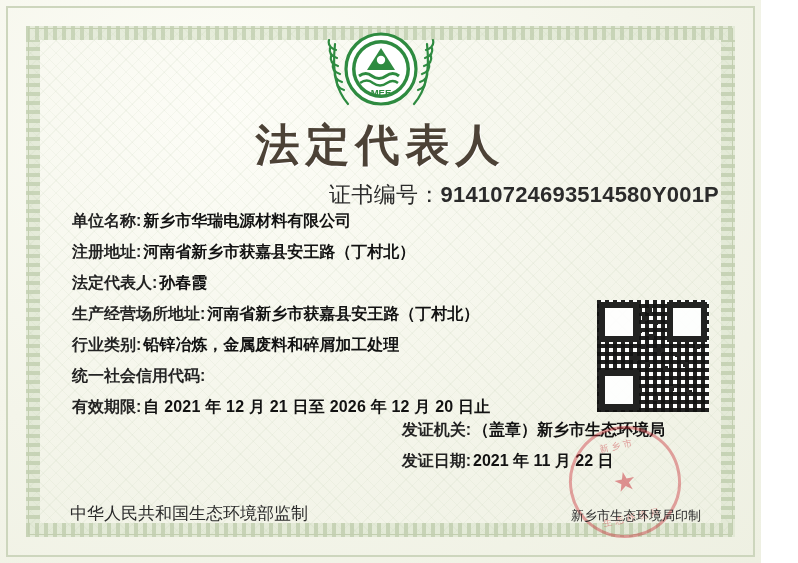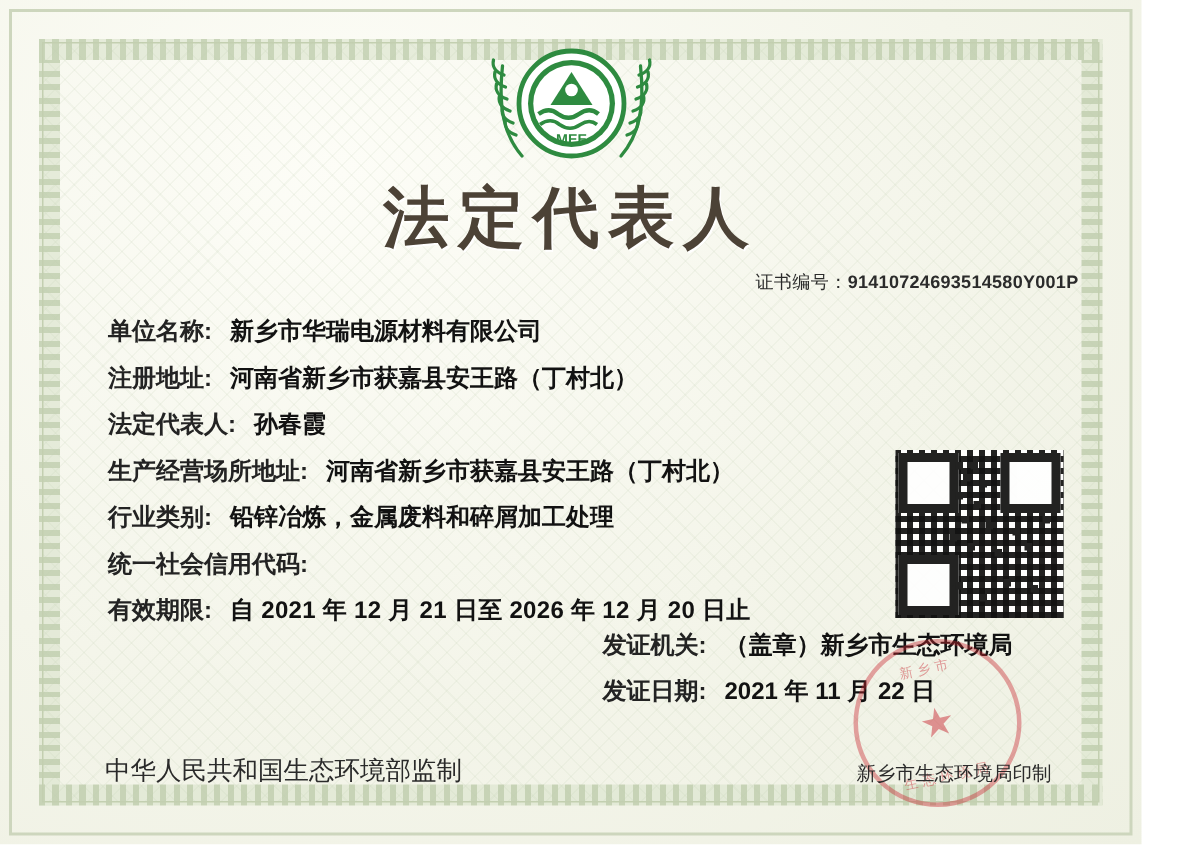--- a/index.html
+++ b/index.html
@@ -94,21 +94,21 @@
     font-size: 44px;
     letter-spacing: 6px;
     color: #4c4236;
     text-shadow: 1px 1px 0 #ffffff;
   }
 
   .cert-no {
     position: absolute;
     top: 152px;
     right: 14px;
-    font-size: 12px;
+    font-size: 22px;
     color: #2b2b2b;
     letter-spacing: .3px;
     white-space: nowrap;
   }
   .cert-no .num {
     font-family: "Liberation Sans", sans-serif;
     font-weight: bold;
     letter-spacing: .2px;
   }
 
@@ -126,21 +126,21 @@
     color: #1f1f1f;
     white-space: nowrap;
   }
   .label {
     font-weight: bold;
     color: #232323;
   }
   .value {
     font-weight: bold;
     color: #121212;
-    margin-left: 12px;
+    margin-left: 2px;
   }
   .row.valid .value { letter-spacing: .2px; }
 
   
   .qr {
     position: absolute;
     right: 24px;
     top: 272px;
     width: 112px;
     height: 112px;
@@ -170,21 +170,21 @@
     box-shadow: inset 0 0 0 4px #fff;
   }
   .qr-core {
     position: absolute;
     inset: 0;
     pointer-events: none;
   }
 
   .issuer {
     position: absolute;
-    right: 58px;
+    right: 68px;
     top: 392px;
     text-align: left;
     font-size: 16.5px;
     color: #1b1b1b;
   }
   .issuer .row { margin-bottom: 10px; font-weight: bold; }
 
   
   .seal {
     position: absolute;

